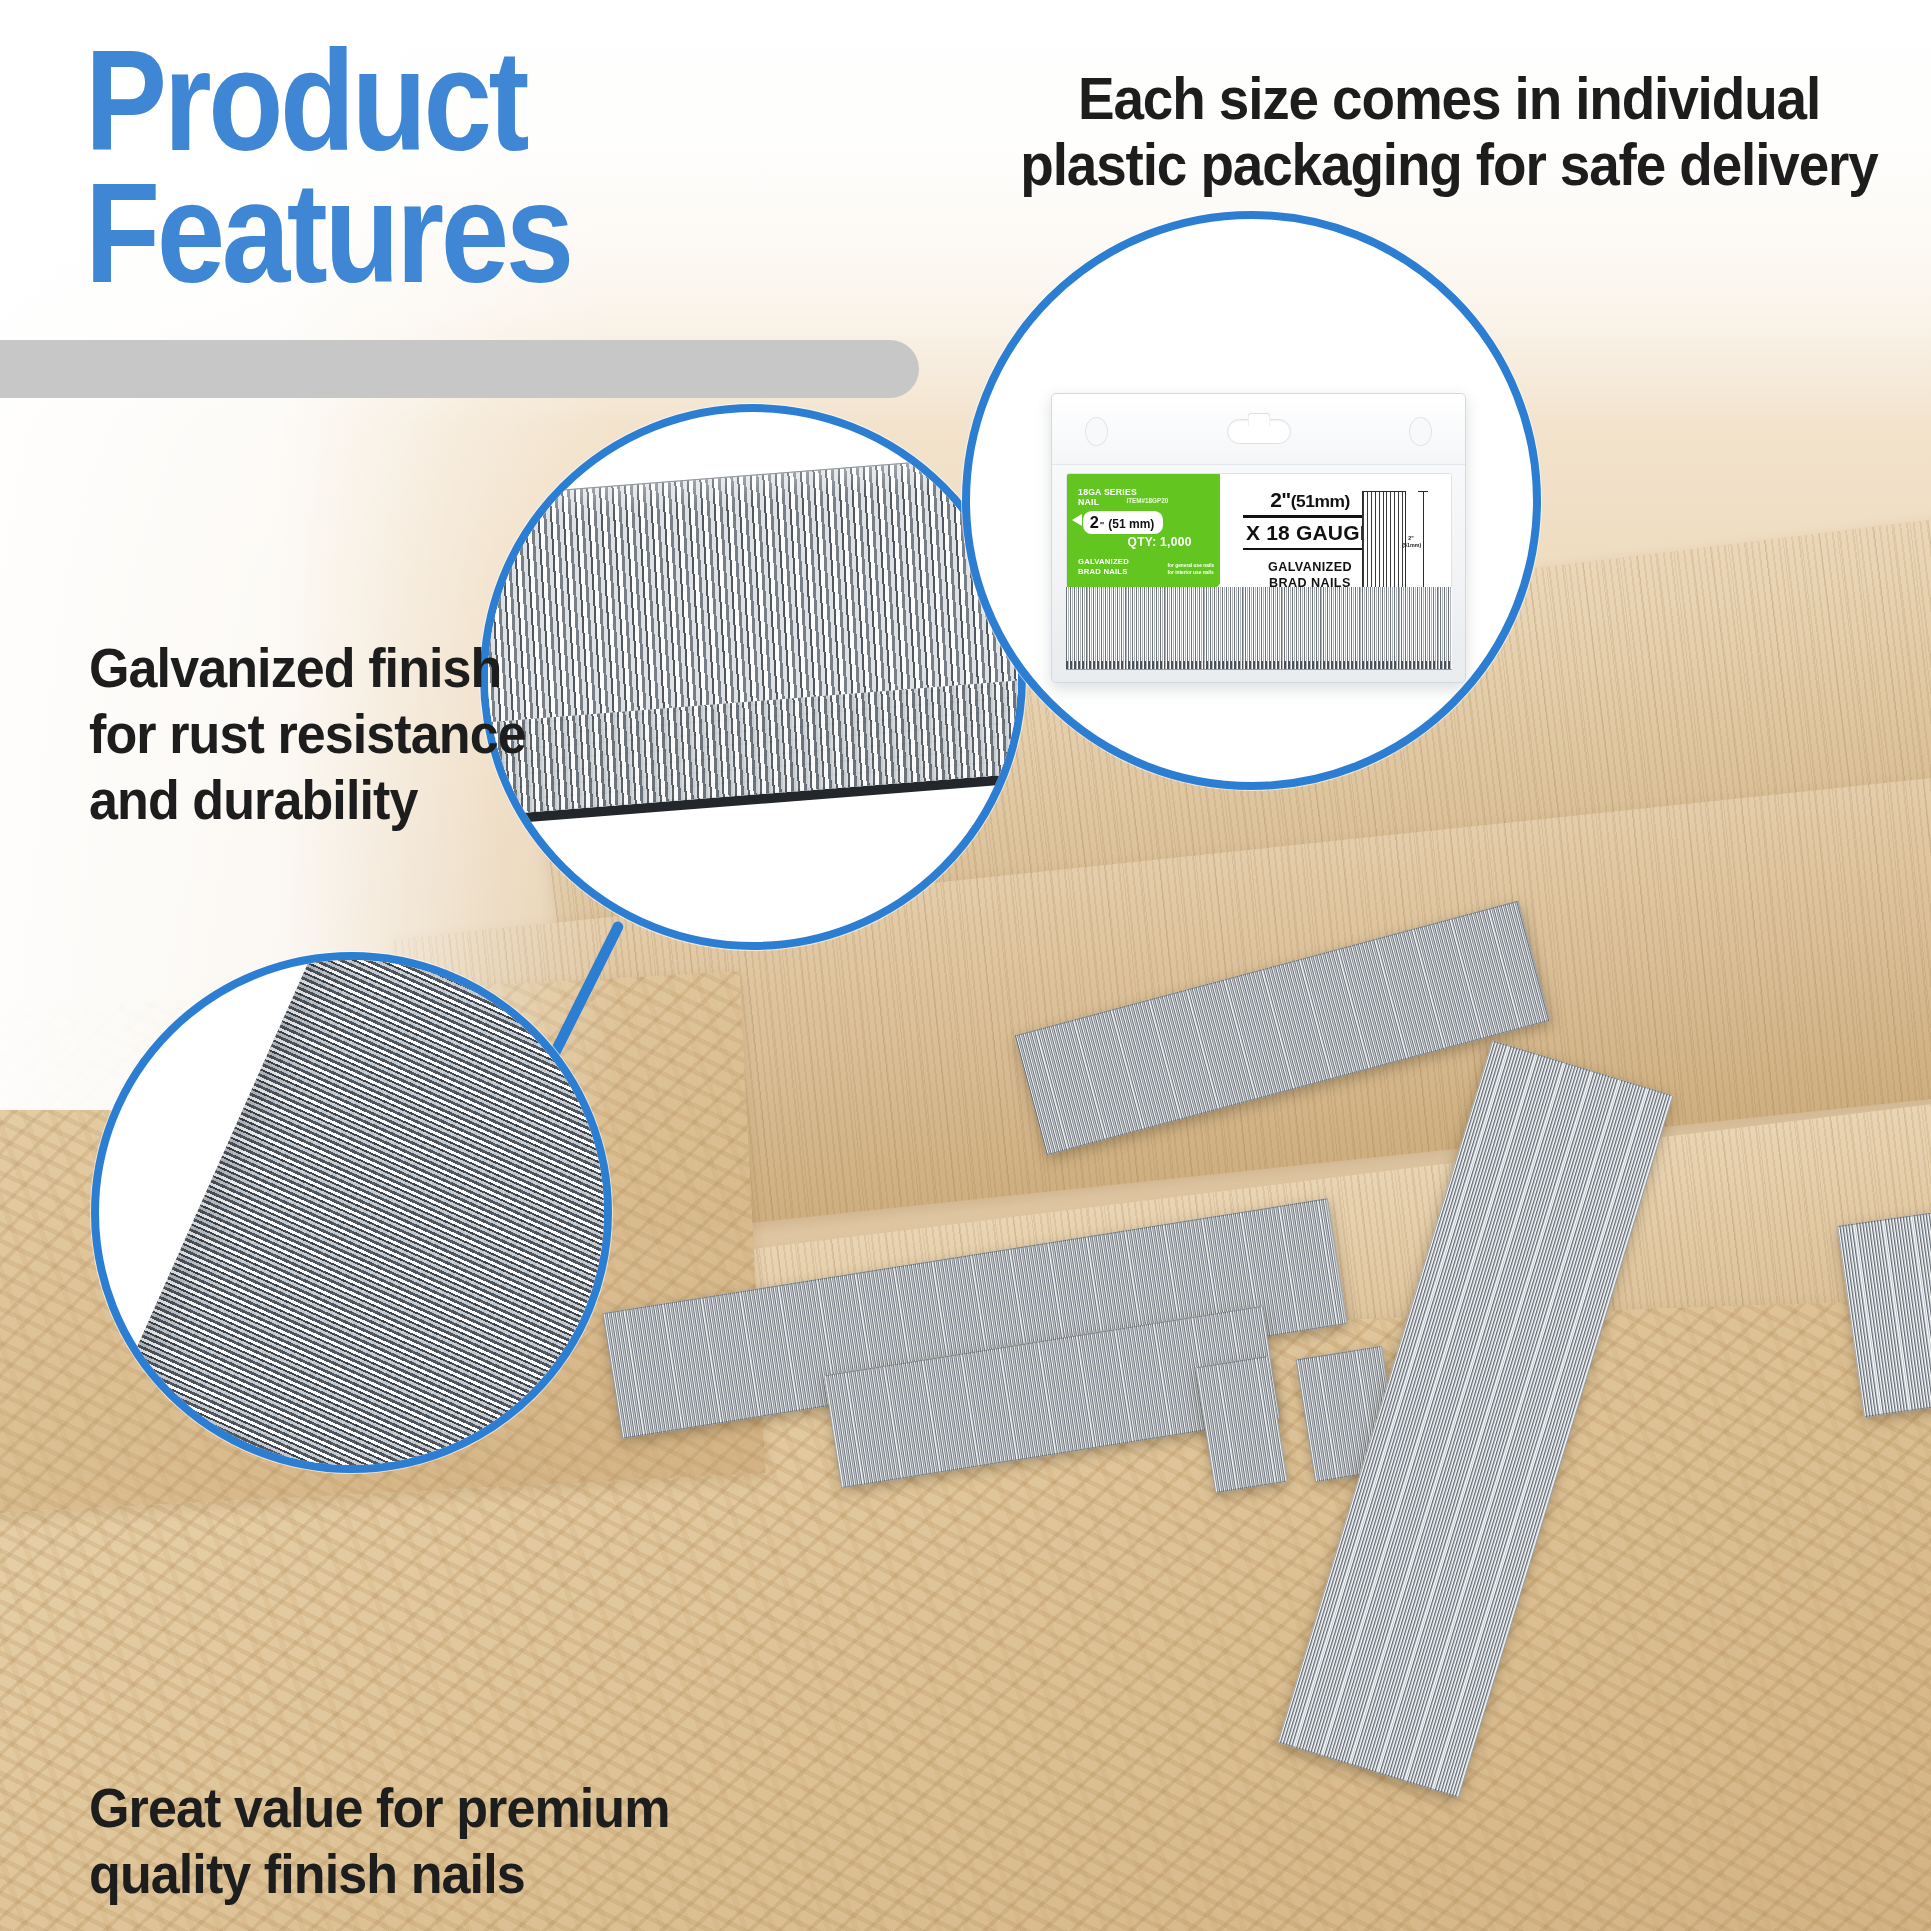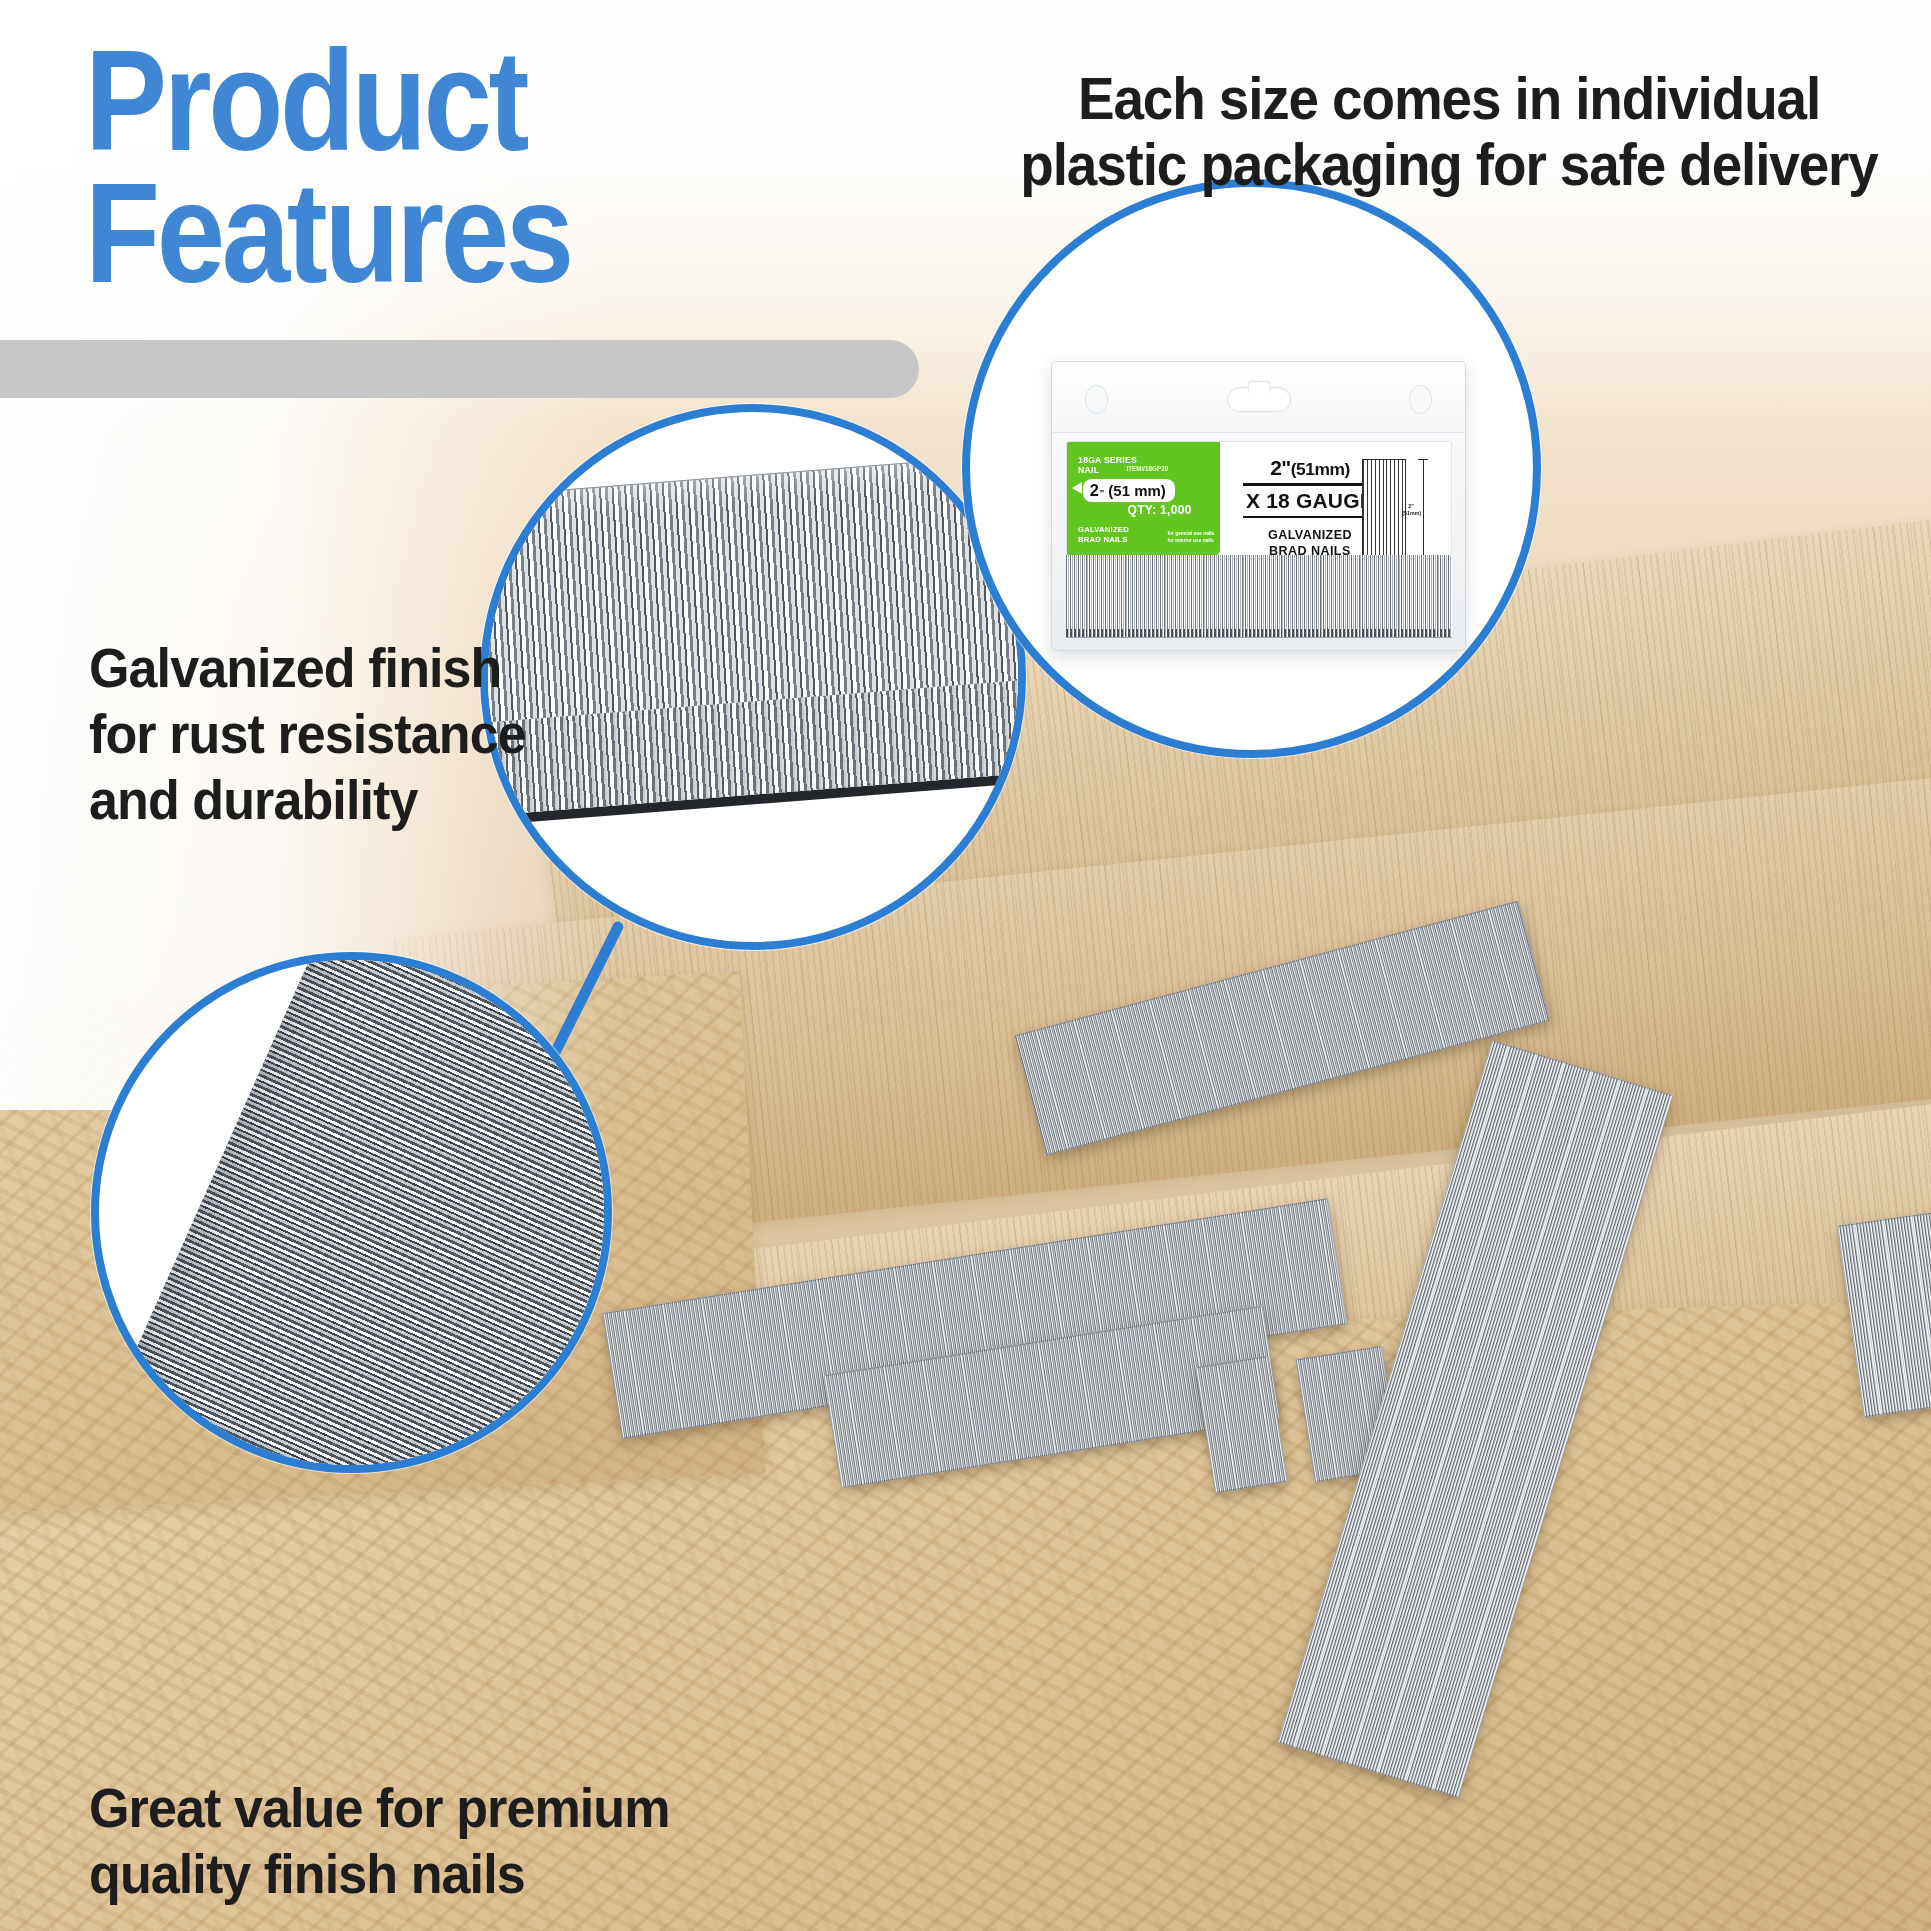--- a/index.html
+++ b/index.html
@@ -120,21 +120,21 @@
     background:#ffffff; overflow:hidden;
     box-shadow:0 0 0 1px rgba(255,255,255,.6);
   }
   .callout .inner { position:absolute; inset:0; overflow:hidden; }
 
   
   #callout-finish { left:480px; top:404px; width:546px; height:546px; }
   
   #callout-value { left:91px; top:952px; width:521px; height:521px; }
   
-  #callout-package { left:962px; top:179px; width:579px; height:579px; }
+  #callout-package { left:962px; top:211px; width:579px; height:579px; }
 
   
   .macro-finish {
     position:absolute; left:-39px; top:62px; width:637px; height:319px;
     transform:rotate(-4.5deg);
     background-color:#cfd4d9;
     background-image:
       repeating-linear-gradient(91deg,
         rgba(255,255,255,.98) 0 3.9px,
         rgba(116,122,130,.95) 3.9px 6.8px,
@@ -224,21 +224,21 @@
   .gp-series { left:11.6px; top:12.6px; font-size:8.7px; line-height:1.25; letter-spacing:0.2px; }
   .gp-item   { left:60px; top:23px; font-size:6.3px; color:#eaffd8; font-weight:700; }
   .gp-size-box {
     position:absolute; left:16.4px; top:37px;
     background:#ffffff; color:#111; border-radius:8.7px;
     padding:1.9px 8.7px 1.9px 6.8px;
     font-size:16.4px; font-weight:700; white-space:nowrap;
     display:flex; align-items:baseline; gap:1px;
   }
   .gp-size-box .unit { font-size:9.7px; font-weight:700; }
-  .gp-size-box .mm { font-size:15px; font-weight:700; margin-left:2.9px; }
+  .gp-size-box .mm { font-size:12px; font-weight:700; margin-left:2.9px; }
   .gp-arrow {
     position:absolute; left:5.8px; top:40px;
     width:0; height:0;
     border-top:6.8px solid transparent;
     border-bottom:6.8px solid transparent;
     border-right:10.6px solid #ffffff;
   }
   .gp-qty { left:61px; top:61px; font-size:12px; letter-spacing:0.3px; }
   .gp-galv { left:11.6px; top:83px; font-size:7.7px; line-height:1.35; letter-spacing:0.2px; }
   .gp-fine { left:101px; top:89px; font-size:4.8px; line-height:1.4; width:48px; }

